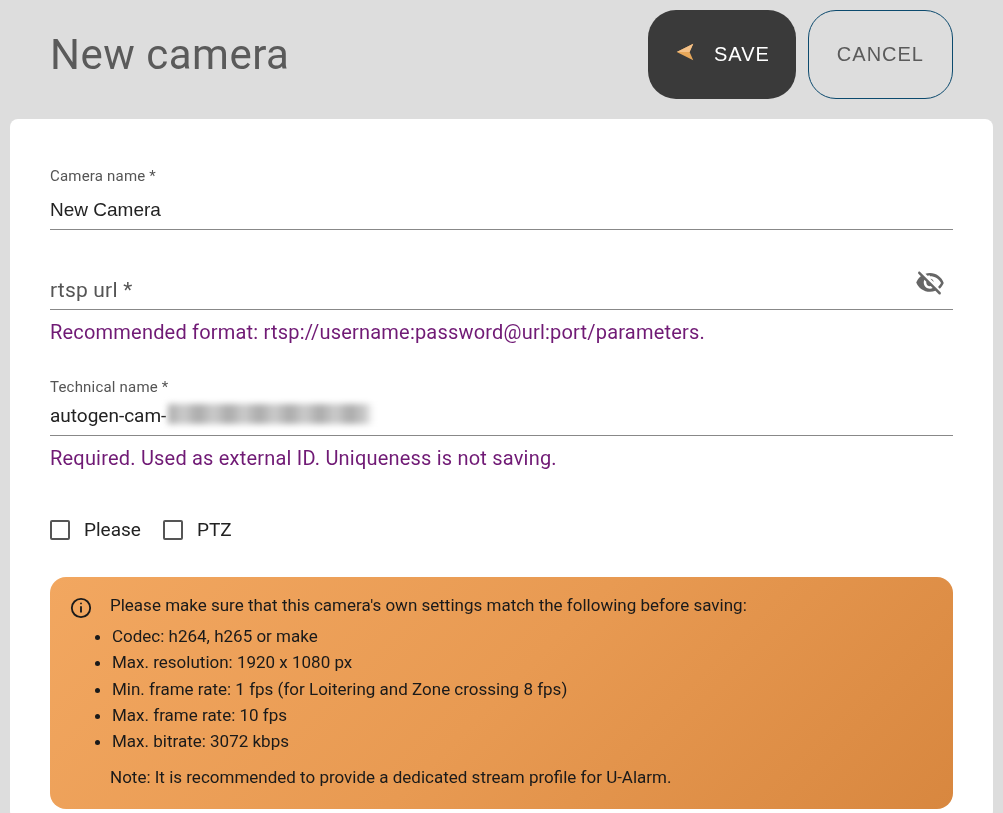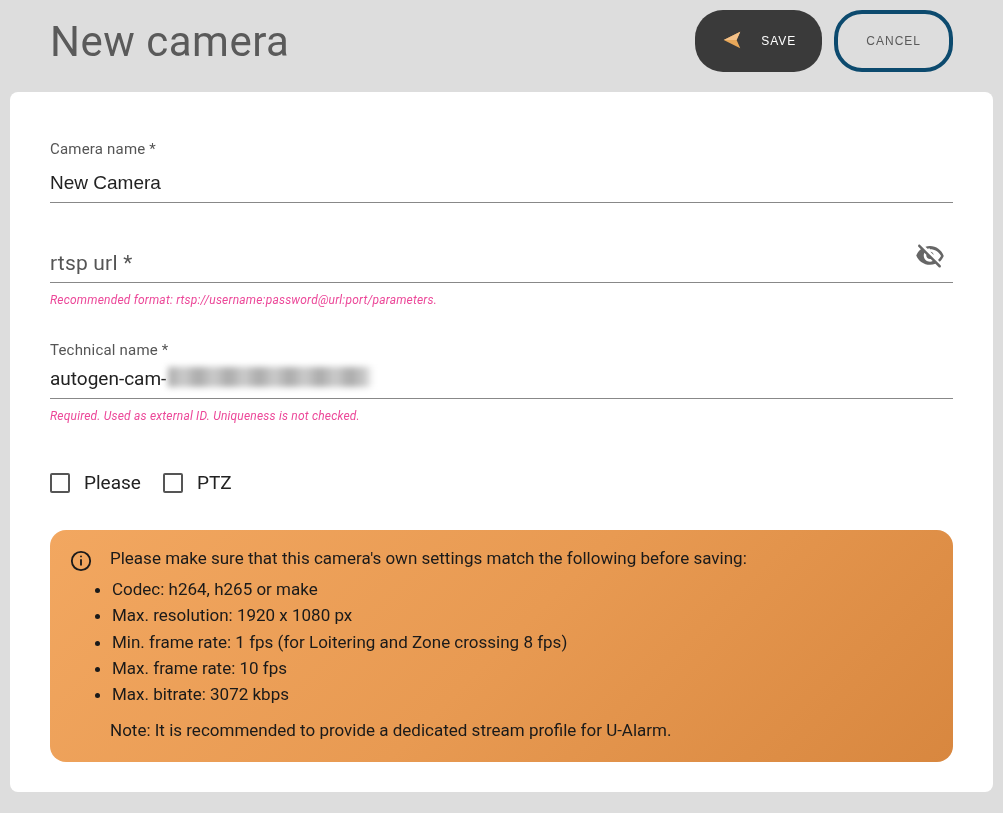--- a/index.html
+++ b/index.html
@@ -25,21 +25,21 @@
       font-weight: 400;
       color: #5a5a5a;
       letter-spacing: 0.5px;
     }
     .header-buttons {
       display: flex;
       gap: 12px;
     }
     .btn {
       border-radius: 28px;
-      font-size: 12px;
+      font-size: 20px;
       font-weight: 500;
       letter-spacing: 1px;
       cursor: pointer;
       display: flex;
       align-items: center;
       justify-content: center;
       padding: 16px 26px;
     }
     .btn-save {
       background: #3a3a3a;
@@ -47,22 +47,22 @@
       border: none;
       gap: 18px;
     }
     .btn-save svg {
       width: 22px;
       height: 22px;
     }
     .btn-cancel {
       background: transparent;
       color: #5a5a5a;
-      border: 4px solid #0c4a6e;
-      padding: 20px 28px;
+      border: 1px solid #0c4a6e;
+      padding: 32px 28px;
     }
     .card {
       background: #fff;
       border-radius: 8px;
       margin: 0 10px;
       padding: 48px 40px 36px 40px;
       height: 700px;
     }
     .form-group {
       position: relative;
@@ -91,25 +91,24 @@
       outline: none;
       color: #222;
       background: transparent;
     }
     .input-underline-only {
       width: 100%;
       border-bottom: 1px solid #888;
       height: 2px;
     }
     .helper-text {
-      font-size: 12px;
-      color: #ec4899;
+      font-size: 20px;
+      color: #701a75;
       margin-top: 10px;
       letter-spacing: 0.2px;
-      font-style: italic;
     }
     .rtsp-group {
       position: relative;
       margin-top: 48px;
     }
     .visibility-icon {
       position: absolute;
       right: 8px;
       top: -10px;
       color: #666;
@@ -239,21 +238,21 @@
     </span>
     <div class="helper-text">Recommended format: rtsp://username:password@url:port/parameters.</div>
   </div>
 
   <div class="form-group">
     <label class="field-label">Technical name *</label>
     <div class="techname-row">
       <span class="techname-prefix">autogen-cam-</span>
       <div class="techname-blur"></div>
     </div>
-    <div class="helper-text">Required. Used as external ID. Uniqueness is not checked.</div>
+    <div class="helper-text">Required. Used as external ID. Uniqueness is not saving.</div>
   </div>
 
   <div class="checkbox-row">
     <div class="checkbox-item">
       <div class="checkbox-box"></div>
       <span class="checkbox-label">Please</span>
     </div>
     <div class="checkbox-item">
       <div class="checkbox-box"></div>
       <span class="checkbox-label">PTZ</span>

